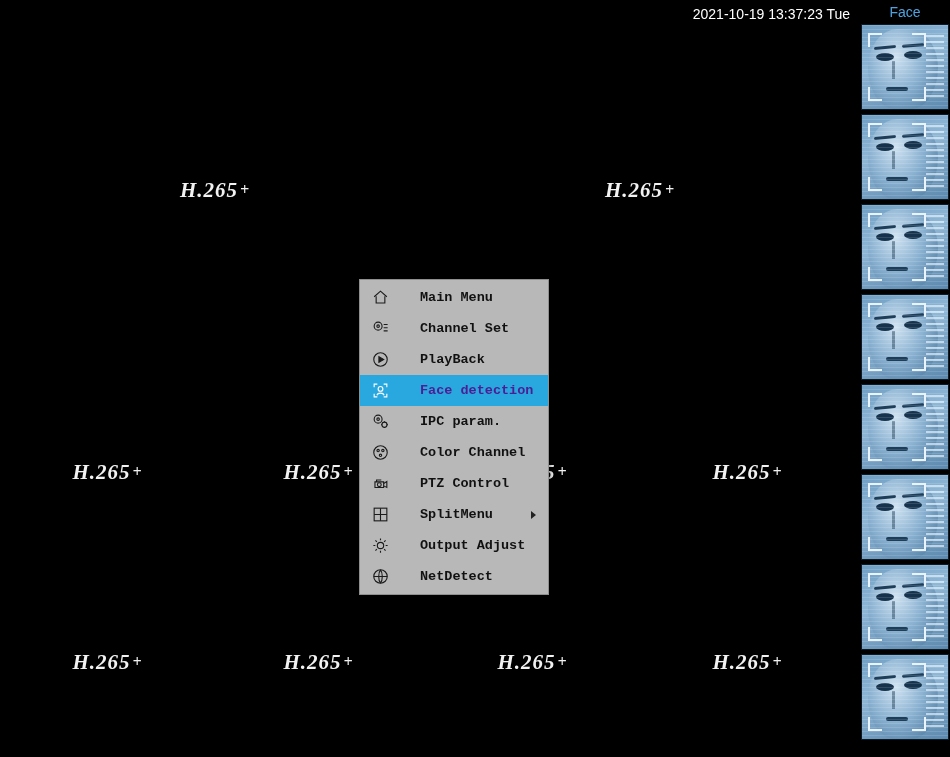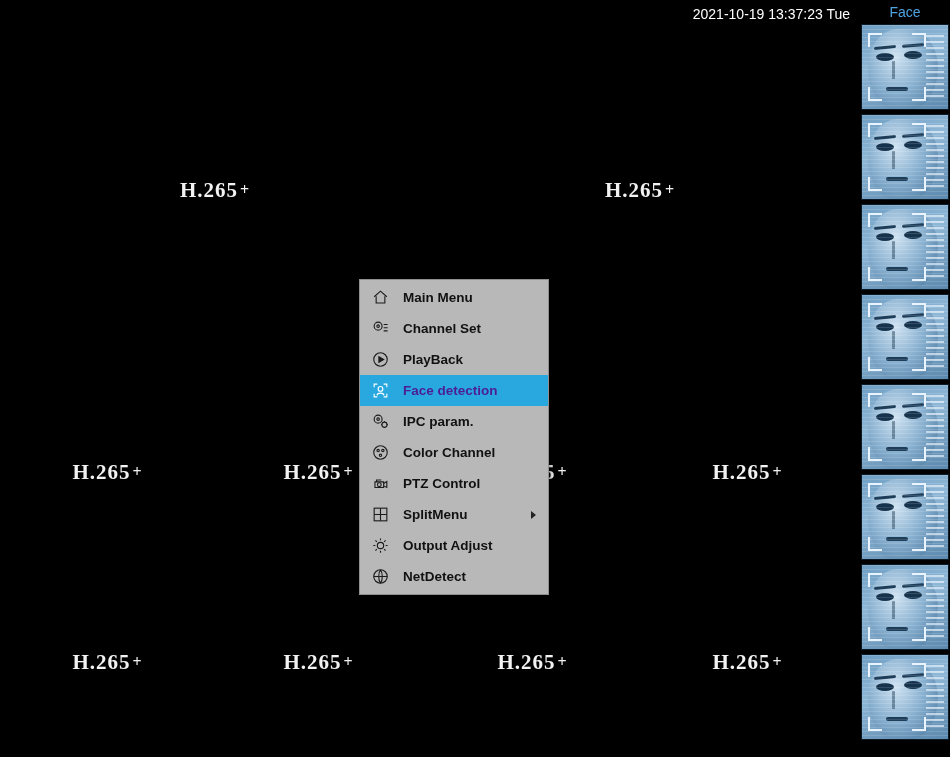--- a/index.html
+++ b/index.html
@@ -16,20 +16,21 @@
     position:absolute; left:0; top:0;
     width:860px; height:757px;
   }
   .cell {
     position:absolute;
     display:flex; align-items:center; justify-content:center;
     color:#f2f2f2;
   }
   .codec {
     font-family:"Liberation Serif", serif;
+    font-style:italic;
     font-weight:bold;
     font-size:21px;
     letter-spacing:1px;
     text-shadow:0 1px 2px #000;
     white-space:nowrap;
   }
   .codec .plus { font-size:16px; vertical-align:2px; margin-left:2px; }
 
   
   .timestamp {
@@ -131,21 +132,21 @@
     color:#111;
     font-size:13.5px;
     font-weight:bold;
     position:relative;
   }
   .ctx-item .ico {
     width:28px; height:28px;
     display:flex; align-items:center; justify-content:center;
     flex:0 0 28px;
   }
-  .ctx-item .lbl { margin-left:9px; white-space:nowrap; }
+  .ctx-item .lbl { margin-left:26px; white-space:nowrap;font-family:Liberation Mono, monospace; }
   .ctx-item.selected {
     background:#29a8e0;
     color:#4c1d95;
   }
   .ctx-item.selected .ico svg { stroke:#ffffff; }
   .ctx-item .arrow {
     position:absolute; right:12px; top:50%;
     transform:translateY(-50%);
     width:0; height:0;
     border-left:5px solid #222;

